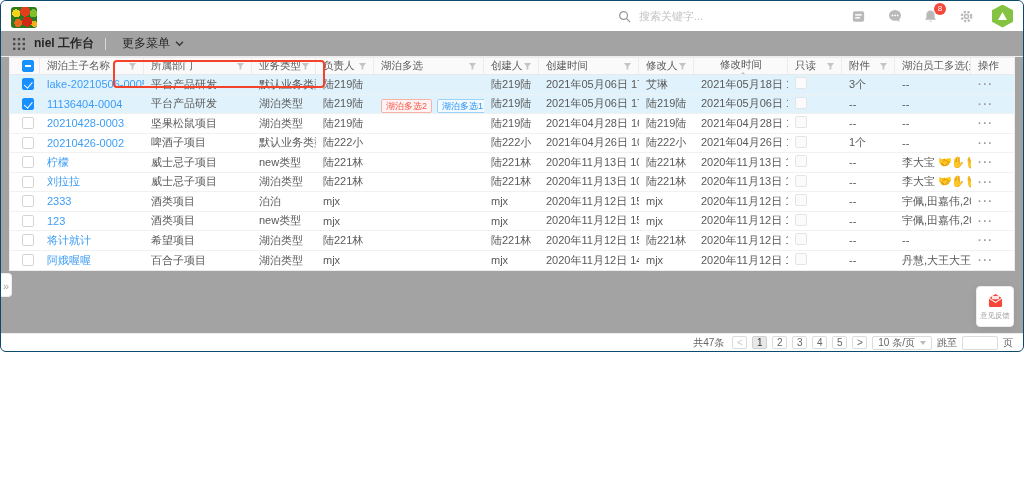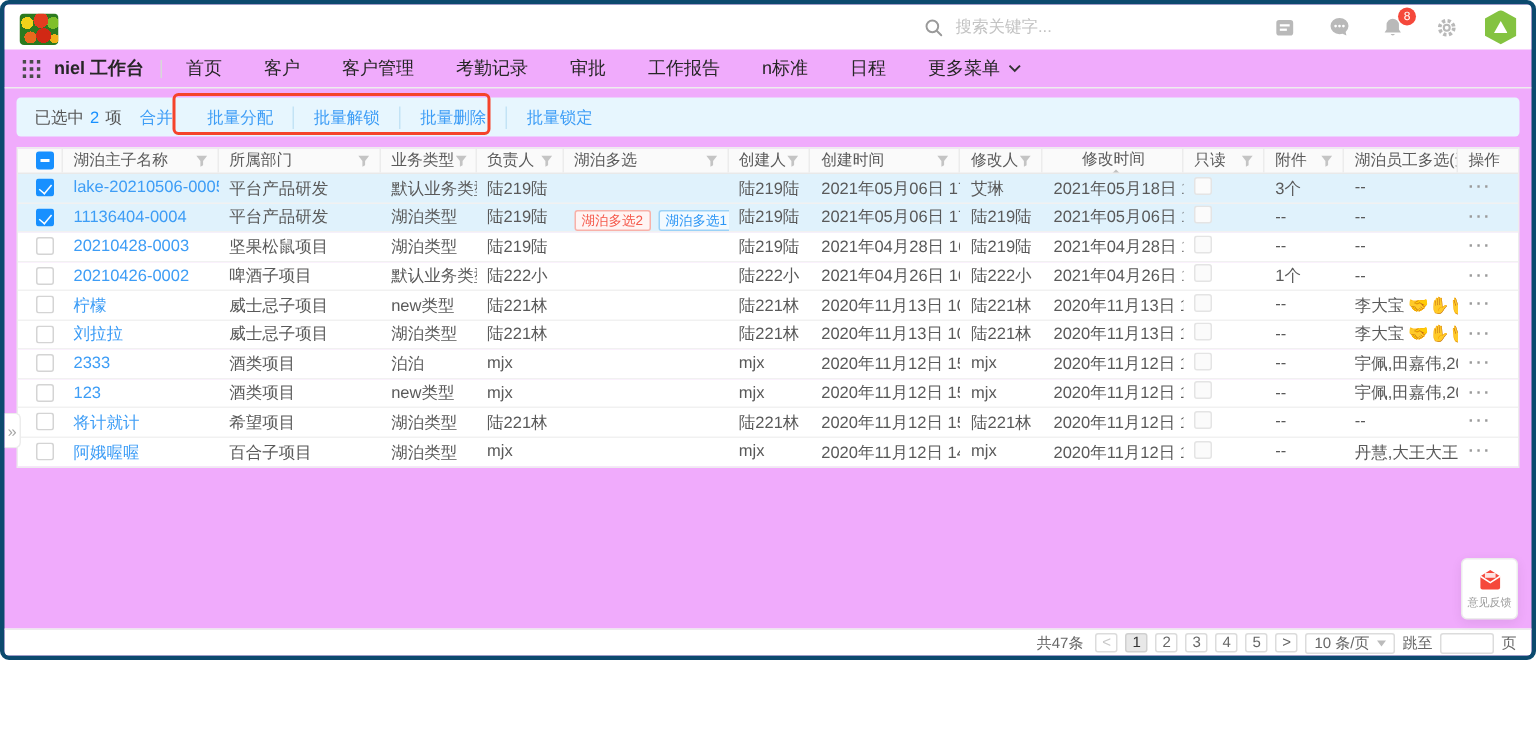--- a/index.html
+++ b/index.html
@@ -1,18 +1,18 @@
 <!DOCTYPE html>
 <html style="--accent: #1890ff; --link-blue: #3d9df6; --annotation-red: #f5432b; --toolbar-bg: #e7f6fe; --row-selected: #e0f2fc;"><head>
 <meta charset="utf-8">
 <style>
   *{box-sizing:border-box}
   html,body{margin:0;padding:0;background:#fff}
   body{font-family:"Liberation Sans","DejaVu Sans",sans-serif;color:#333}
-  .window{position:relative;width:1024px;height:440px;border:3px solid #0c4a6e;border-radius:6px;overflow:hidden;background:#f0abfc}
+  .window{position:relative;width:1024px;height:352px;border:1px solid #0c4a6e;border-radius:6px;overflow:hidden;background:#a3a3a3}
 
   
   .topbar{height:30px;display:flex;align-items:center;padding:0 10px;background:#fff}
   .logo{width:26px;height:21px;border-radius:3px;margin-top:3px;background:#2c7a1f;cursor:pointer;
     background-image:radial-gradient(circle at 20% 30%,#f3d21b 0 4px,transparent 4px),
     radial-gradient(circle at 55% 22%,#e23d1f 0 5px,transparent 5px),
     radial-gradient(circle at 86% 30%,#7fbf2a 0 4px,transparent 4px),
     radial-gradient(circle at 28% 76%,#e8691d 0 4px,transparent 4px),
     radial-gradient(circle at 62% 70%,#d12814 0 5px,transparent 5px),
     radial-gradient(circle at 90% 80%,#f0b019 0 3px,transparent 3px)}
@@ -148,52 +148,30 @@
             <rect x="4.8" y="4.8" width="2.4" height="2.4"></rect>
             <rect x="9.6" y="4.8" width="2.4" height="2.4"></rect>
             <rect y="9.6" width="2.4" height="2.4"></rect>
             <rect x="4.8" y="9.6" width="2.4" height="2.4"></rect>
             <rect x="9.6" y="9.6" width="2.4" height="2.4"></rect>
           </g>
         </svg>
     </span>
     <span class="ws">niel 工作台</span>
     <span class="nav-sep"></span>
-    <span class="nav-items">
-        <span class="nav-item">首页</span>
-        <span class="nav-item">客户</span>
-        <span class="nav-item">客户管理</span>
-        <span class="nav-item">考勤记录</span>
-        <span class="nav-item">审批</span>
-        <span class="nav-item">工作报告</span>
-        <span class="nav-item">n标准</span>
-        <span class="nav-item">日程</span>
-      </span>
     <span class="more-menu">
       <span>更多菜单</span>
       <span style="display:inline-flex">
         <svg width="9" height="7" viewBox="0 0 10 8">
             <polyline points="1,2 5,6 9,2" fill="none" stroke="#333" stroke-width="1.5"></polyline>
           </svg>
       </span>
     </span>
   </nav>
 
-  <div class="select-bar">
-    <span>
-      <span>已选中</span><span class="sel-count">2</span><span>项</span>
-    </span>
-    <span class="link merge">合并</span>
-    <span class="batch-wrap">
-        <span class="batch-link">批量分配</span>
-        <span class="batch-link">批量解锁</span>
-        <span class="batch-link">批量删除</span>
-        <span class="batch-link">批量锁定</span>
-      </span>
-  </div>
   <div class="annotation"></div>
 
   <div class="grid">
     <div class="thead">
         <div class="th" style="width: 30px;">
           <span class="cb ind"></span>
         </div>
         <div class="th" style="width: 104px;">
           <span>湖泊主子名称</span>
           <span class="fil">

